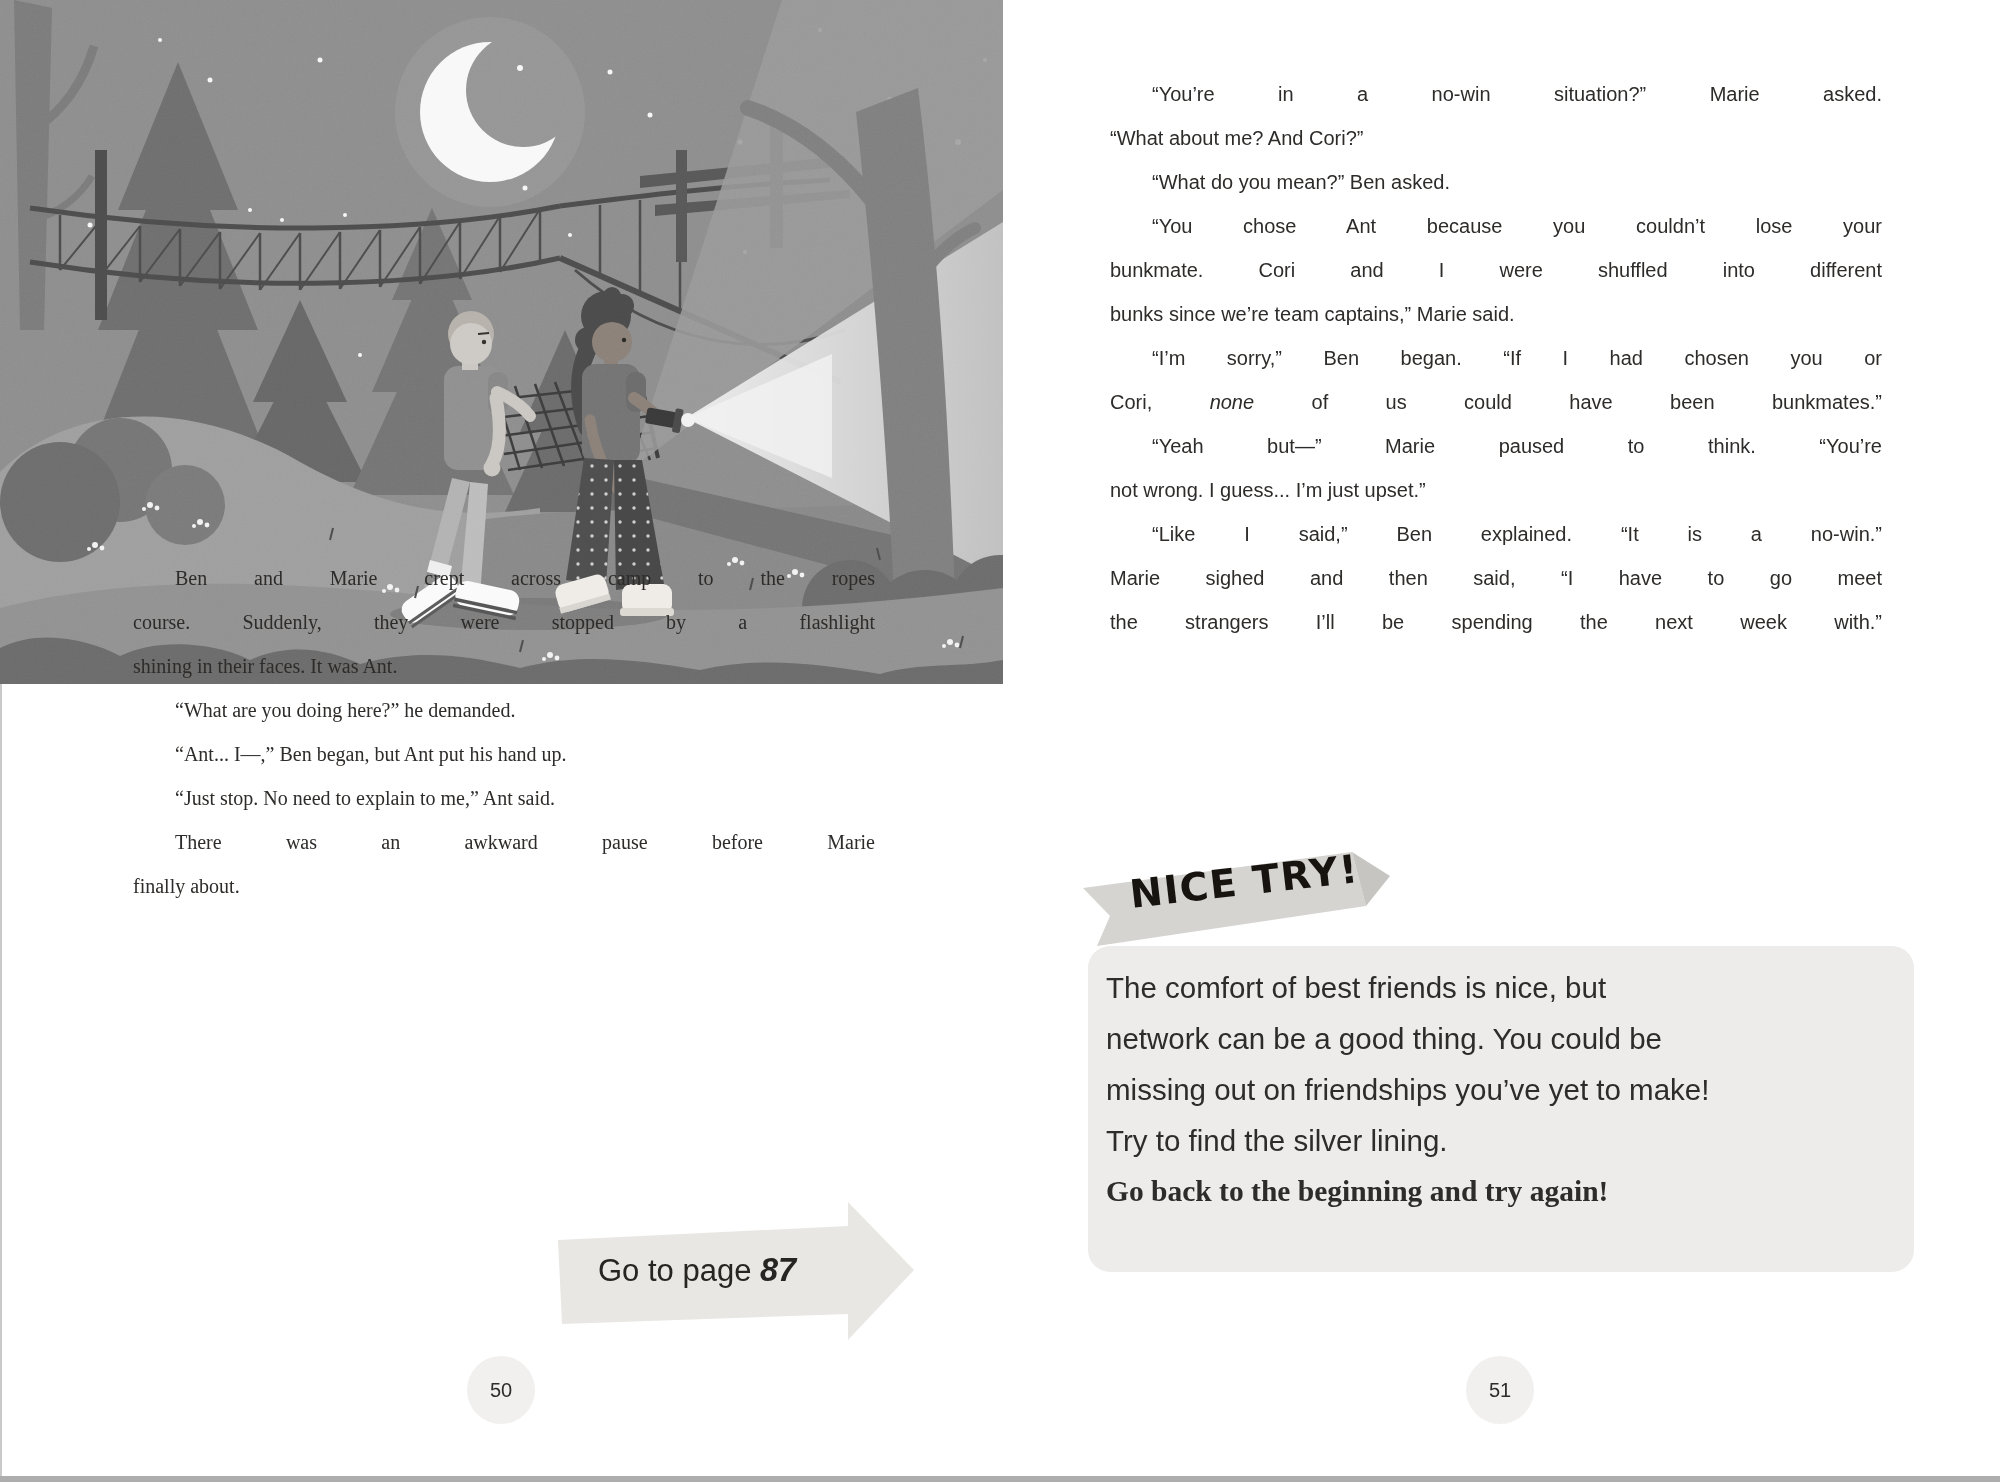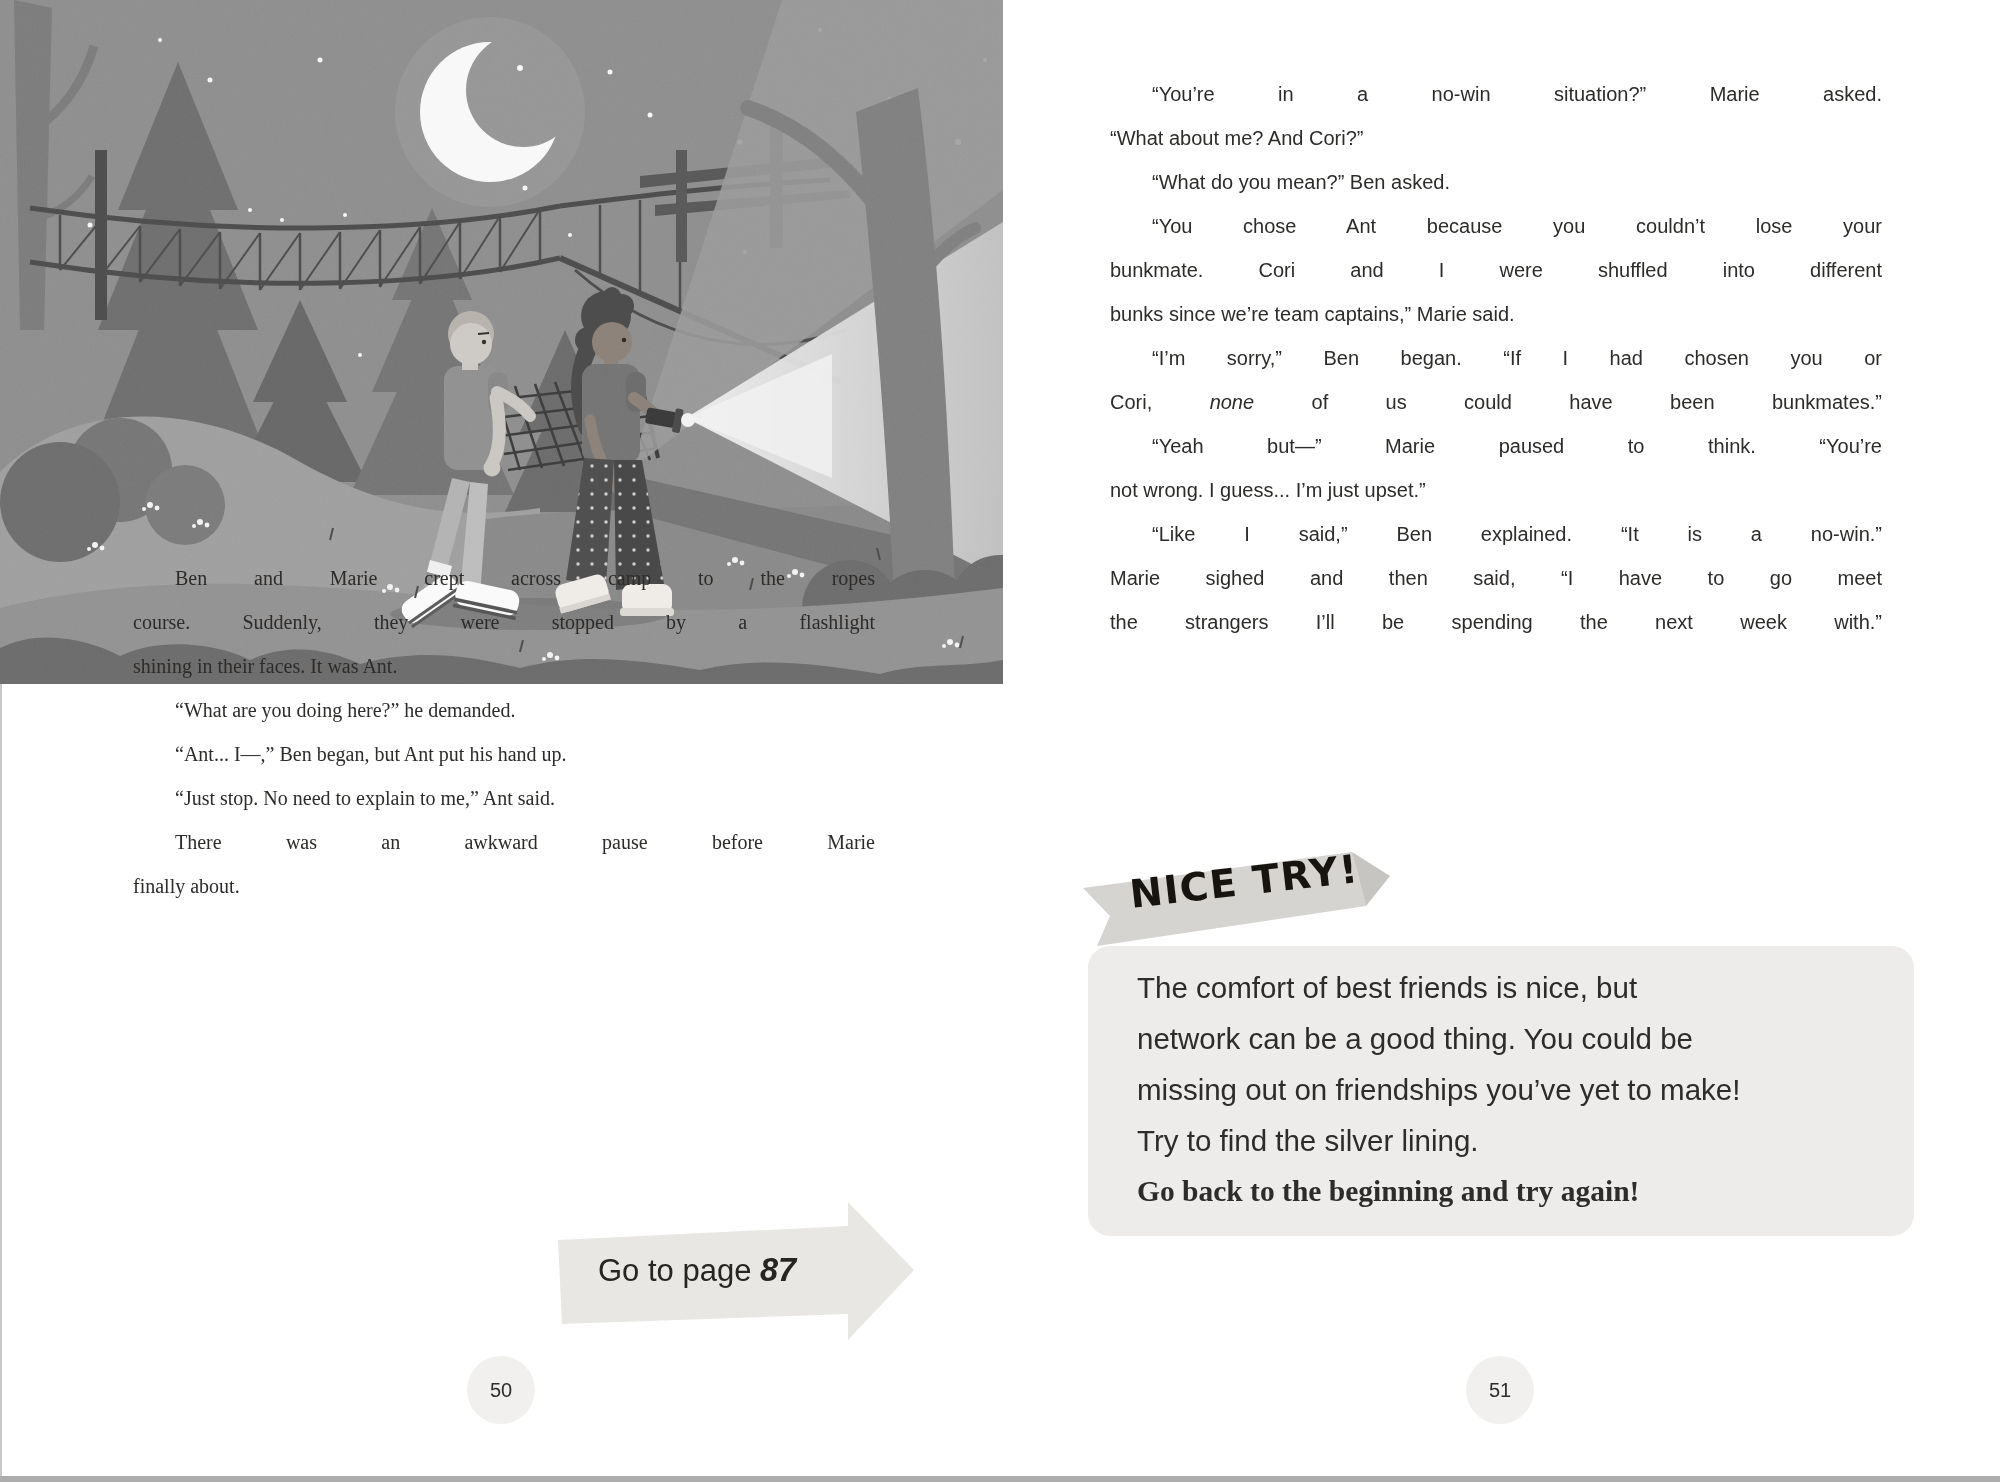--- a/index.html
+++ b/index.html
@@ -15,22 +15,22 @@
   
   .textcol{position:absolute;font-size:20px;line-height:44px;letter-spacing:0px;}
   .textcol .line{text-align:justify;text-align-last:justify;white-space:normal;}
   .textcol .line.end{text-align-last:left;}
   .textcol .line.indent{text-indent:42px;}
   .textcol em{}
   #left-text{left:133px;top:556px;width:742px;font-family:Liberation Serif, serif;}
   #right-text{left:1110px;top:72px;width:772px;}
   
   .callout-box{
-    position:absolute;left:1088px;top:946px;width:826px;height:290px;
-    border-radius:22px;box-sizing:border-box;padding:16px 30px 0 49px;
+    position:absolute;left:1088px;top:946px;width:826px;height:326px;
+    border-radius:22px;box-sizing:border-box;padding:16px 30px 0 18px;
   }
   .callout-box .cline{font-size:29.5px;line-height:51px;}
   .callout-box .cline.bold{font-weight:bold;font-family:Liberation Serif, serif;}
   
   .banner-svg{position:absolute;left:1060px;top:840px;width:340px;height:115px;}
   .banner-text{
     position:absolute;left:1130px;top:872px;width:260px;
     font-family:"DejaVu Sans", sans-serif;font-weight:900;font-size:39px;
     letter-spacing:1.5px;color:#17130f;transform:rotate(-6.5deg);
     transform-origin:left center;

